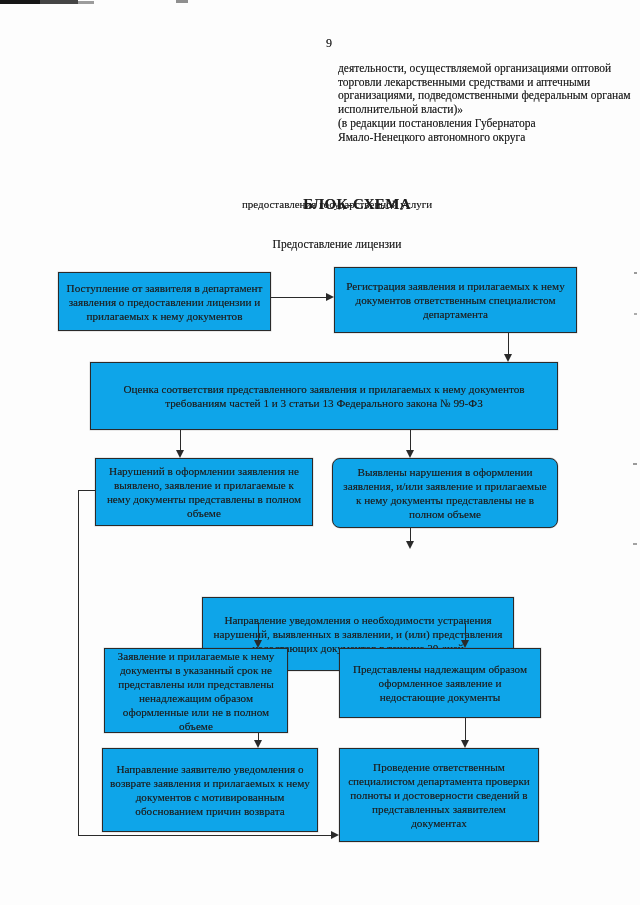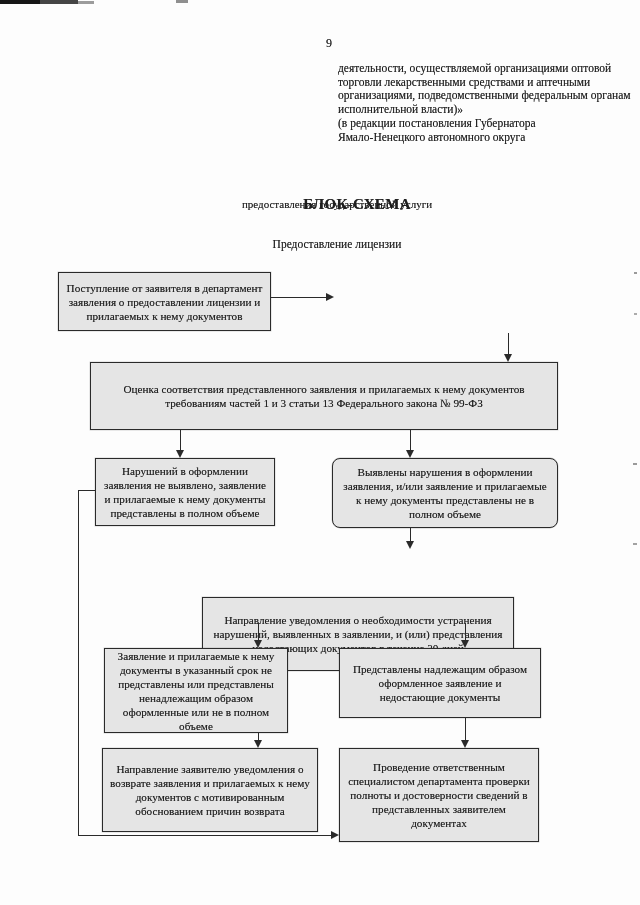--- a/index.html
+++ b/index.html
@@ -25,29 +25,29 @@
 
   
   .page-number{left:329px;top:36px;transform:translateX(-50%);font-size:12px;}
   .intro{left:298px;top:62px;width:334px;font-size:11.5px;line-height:13.7px;margin-left:40px;}
   .h-title{left:357px;top:196px;transform:translateX(-50%);font-weight:bold;font-size:15px;letter-spacing:.3px;white-space:nowrap;}
   .h-sub{left:337px;top:198px;transform:translateX(-50%);font-size:11px;white-space:nowrap;}
   .h-section{left:337px;top:238px;transform:translateX(-50%);font-size:11.5px;white-space:nowrap;}
 
   
   .box{
-    border:1px solid var(--line); background:#e5e5e5; box-sizing:border-box;
+    border:1px solid var(--line); background:#0ea5e9; box-sizing:border-box;
     display:flex; align-items:center; justify-content:center;
     text-align:center; font-size:11.2px; line-height:14px; padding:2px 7px;
     box-shadow:0 0 0 0.4px rgba(40,40,40,.25);
   }
   .box-a{left:58px; top:272px;width:213px;height:59px;}
   .box-b{left:334px;top:267px;width:243px;height:66px;}
   .box-c{left:90px; top:362px;width:468px;height:68px;}
-  .box-d{left:95px; top:458px;width:180px;height:68px;}
+  .box-d{left:95px; top:458px;width:218px;height:68px;}
   .box-e{left:332px;top:458px;width:226px;height:70px;border-radius:8px;}
   .box-f{left:202px;top:549px;width:312px;height:74px;margin-top:48px;}
   .box-g{left:104px;top:648px;width:184px;height:85px;}
   .box-h{left:339px;top:648px;width:202px;height:70px;}
   .box-i{left:102px;top:748px;width:216px;height:84px;}
   .box-j{left:339px;top:748px;width:200px;height:94px;}
 
   
   .ln{background:var(--line);}
   .l-ab{left:271px;top:297px;width:56px;height:1px;}
@@ -101,20 +101,21 @@
     <div>исполнительной власти)»</div>
     <div>(в редакции постановления Губернатора</div>
     <div>Ямало-Ненецкого автономного округа</div>
   </div>
 
   <div class="abs txt h-title">БЛОК-СХЕМА</div>
   <div class="abs txt h-sub">предоставления государственной услуги</div>
   <div class="abs txt h-section">Предоставление лицензии</div>
 
   <div class="abs txt box box-a">Поступление от заявителя в департамент заявления о предоставлении лицензии и прилагаемых к нему документов</div>
+  <div class="abs txt box box-b">Регистрация заявления и прилагаемых к нему документов ответственным специалистом департамента</div>
   <div class="abs txt box box-c">Оценка соответствия представленного заявления и прилагаемых к нему документов требованиям частей 1 и 3 статьи 13 Федерального закона № 99-ФЗ</div>
   <div class="abs txt box box-d">Нарушений в оформлении заявления не выявлено, заявление и прилагаемые к нему документы представлены в полном объеме</div>
   <div class="abs txt box box-e">Выявлены нарушения в оформлении заявления, и/или заявление и прилагаемые к нему документы представлены не в полном объеме</div>
   <div class="abs txt box box-f">Направление уведомления о необходимости устранения нарушений, выявленных в заявлении, и (или) представления недостающих документов в течение 30 дней</div>
   <div class="abs txt box box-g">Заявление и прилагаемые к нему документы в указанный срок не представлены или представлены ненадлежащим образом оформленные или не в полном объеме</div>
   <div class="abs txt box box-h">Представлены надлежащим образом оформленное заявление и недостающие документы</div>
   <div class="abs txt box box-i">Направление заявителю уведомления о возврате заявления и прилагаемых к нему документов с мотивированным обоснованием причин возврата</div>
   <div class="abs txt box box-j">Проведение ответственным специалистом департамента проверки полноты и достоверности сведений в представленных заявителем документах</div>
 
   <div class="abs ln l-ab"></div>

